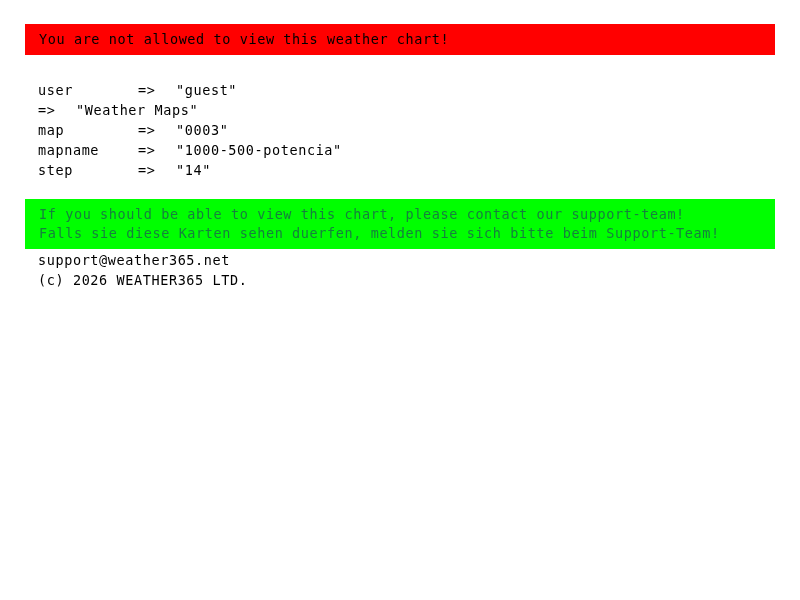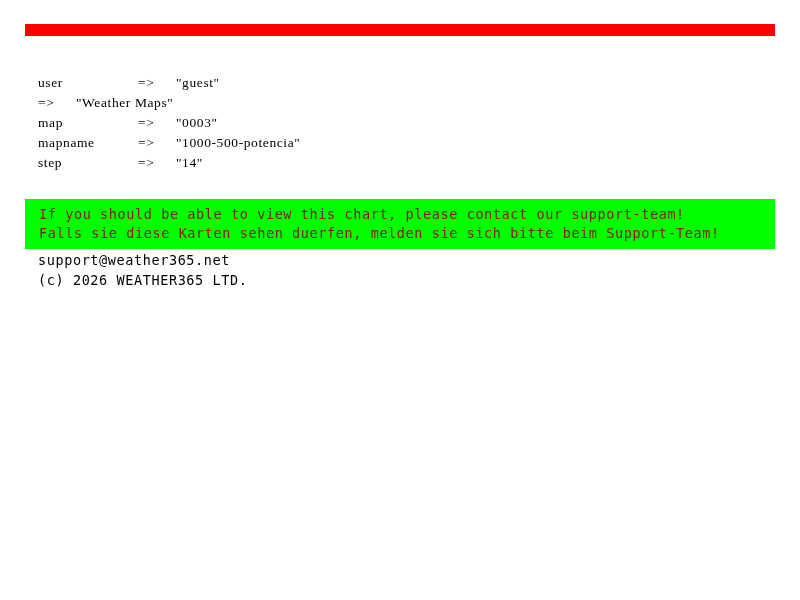--- a/index.html
+++ b/index.html
@@ -28,33 +28,32 @@
     padding: 6px 14px;
   }
   .banner-error {
     top: 24px;
     background: #ff0000;
     color: #000000;
   }
   .banner-ok {
     top: 199px;
     background: #00ff00;
-    color: #7f1d1d;
+    color: #15803d;
   }
   .banner-line {
     line-height: 19px;
     white-space: pre;
     letter-spacing: 0.6px;
   }
   .params {
     position: absolute;
     left: 38px;
-    top: 73px;
+    top: 80px;
     width: 700px;
-    font-family: Liberation Serif, serif;
   }
   .param-row {
     display: flex;
     line-height: 20px;
     white-space: pre;
     letter-spacing: 0.6px;
   }
   .param-key {
     width: 100px;
     flex: 0 0 100px;
@@ -78,20 +77,21 @@
     letter-spacing: 0.6px;
     flex-direction: column;
   }
 </style>
 </head>
 <body>
 
 <div class="page">
 
   <div class="banner banner-error">
+    <div class="banner-line">You are not allowed to view this weather chart!</div>
   </div>
 
   <div class="params">
     <div class="param-row">
       <span class="param-key">user</span>
       <span class="param-arrow">=&gt;</span>
       <span class="param-val">"guest"</span>
     </div>
     <div class="param-row">
       <span class="param-arrow">=&gt;</span>

